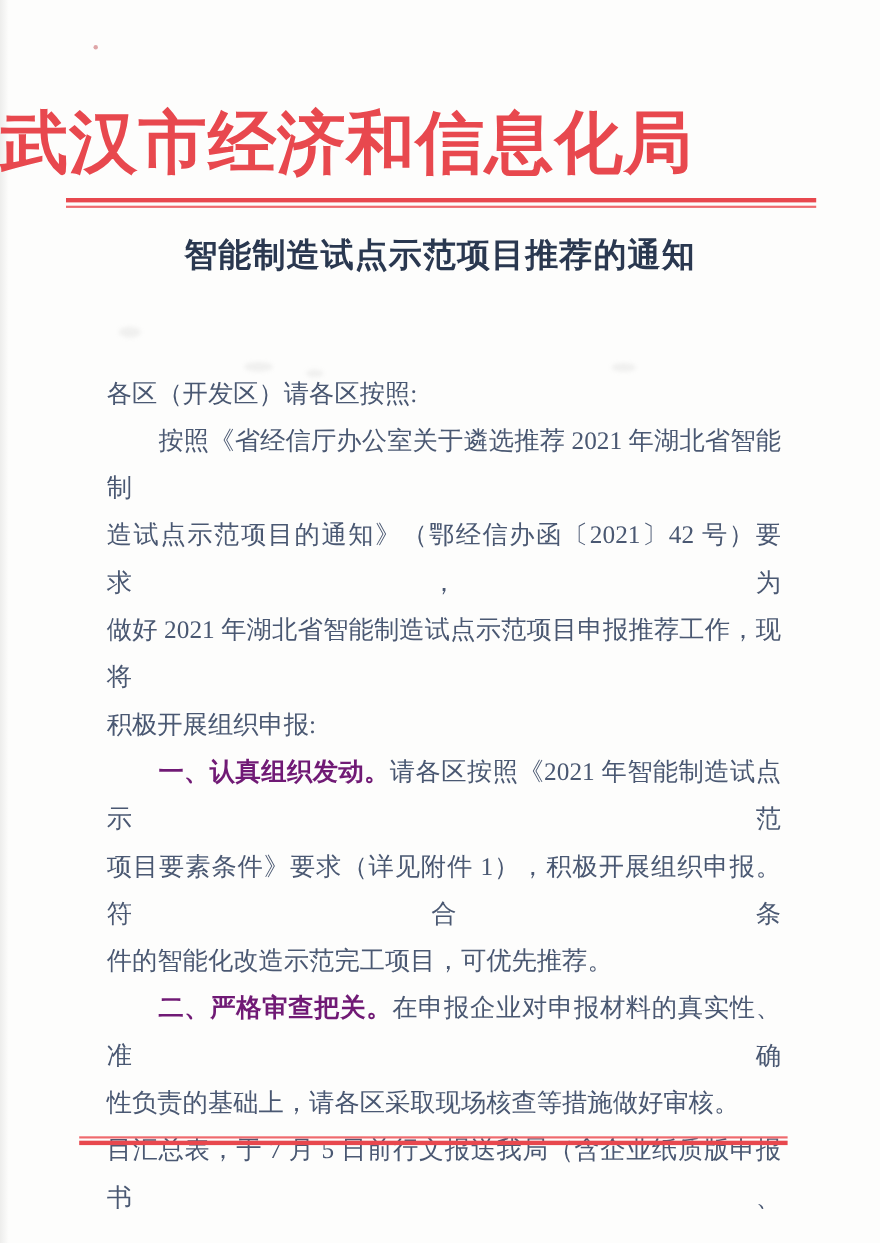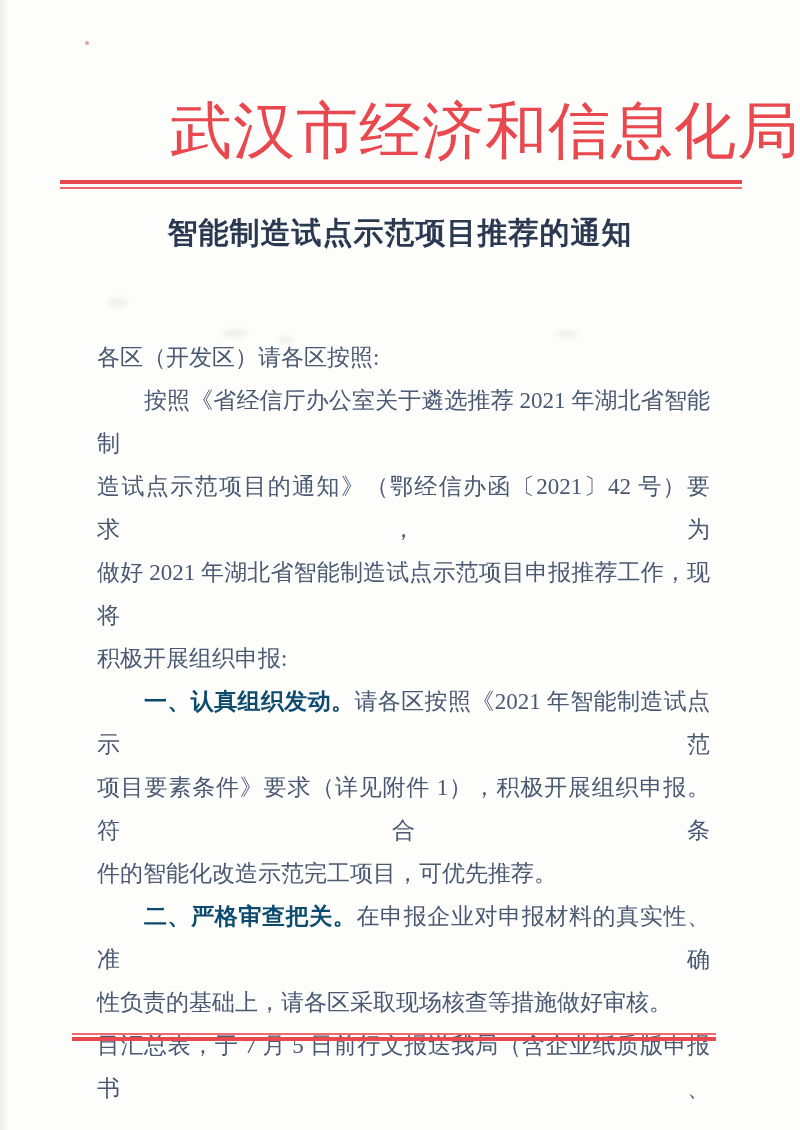--- a/index.html
+++ b/index.html
@@ -8,40 +8,40 @@
     background:#fdfdfc;overflow:hidden;
     font-family:"Liberation Serif","DejaVu Serif",serif;
   }
   .page::before{ 
     content:"";position:absolute;left:0;top:0;width:8px;height:100%;
     background:linear-gradient(to right, rgba(190,190,188,0.25), rgba(190,190,188,0));
     pointer-events:none;
   }
   .letterhead{
     position:absolute;top:90px;left:0;width:100%;
-    text-align:right;color:#e8484e;
-    font-size:62px;font-weight:400;letter-spacing:1px;line-height:82px;
+    text-align:left;color:#e8484e;
+    font-size:62px;font-weight:700;letter-spacing:1px;line-height:82px;
     white-space:nowrap;
   }
   .rule-top{position:absolute;top:180px;left:60px;width:682px;}
   .rule-top .thick{height:4px;background:#e8484e;}
   .rule-top .thin{height:2px;background:#ef6a6e;margin-top:3px;}
   .doc-title{
     position:absolute;top:213px;left:0;width:100%;
     text-align:center;color:#2a3850;font-weight:700;
     font-size:30px;line-height:40px;letter-spacing:1px;
   }
   .body-block{
     position:absolute;top:336px;left:97px;width:613px;
     color:#4a5872;font-size:23px;line-height:43px;
   }
   .line{white-space:normal;}
   .line.justify{text-align:justify;text-align-last:justify;text-justify:inter-character;}
   .line.indent{text-indent:47px;}
-  .head{font-family:"Liberation Sans","DejaVu Sans",sans-serif;font-weight:700;color:#0c4a6e;margin-top:48px;}
+  .head{font-family:"Liberation Sans","DejaVu Sans",sans-serif;font-weight:700;color:#701a75;margin-top:48px;}
   .rule-bottom{position:absolute;top:1033px;left:72px;width:644px;}
   .rule-bottom .thin{height:2px;background:#ef6a6e;}
   .rule-bottom .thick{height:4px;background:#e8484e;margin-top:2px;}
   .speck{
     position:absolute;border-radius:50%;pointer-events:none;
   }
   .speck.red-dot{left:85px;top:41px;width:4px;height:4px;background:rgba(197,92,96,0.55);}
   .smudge{
     position:absolute;background:rgba(150,150,150,0.12);border-radius:50%;
     filter:blur(2px);pointer-events:none;

